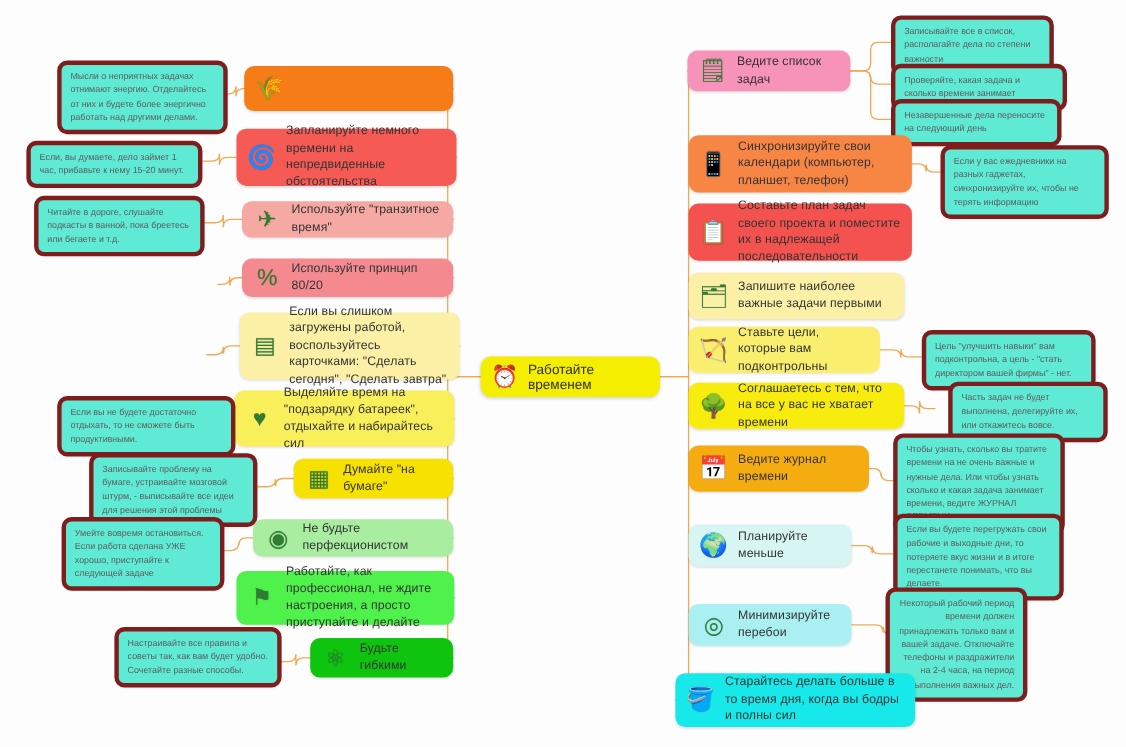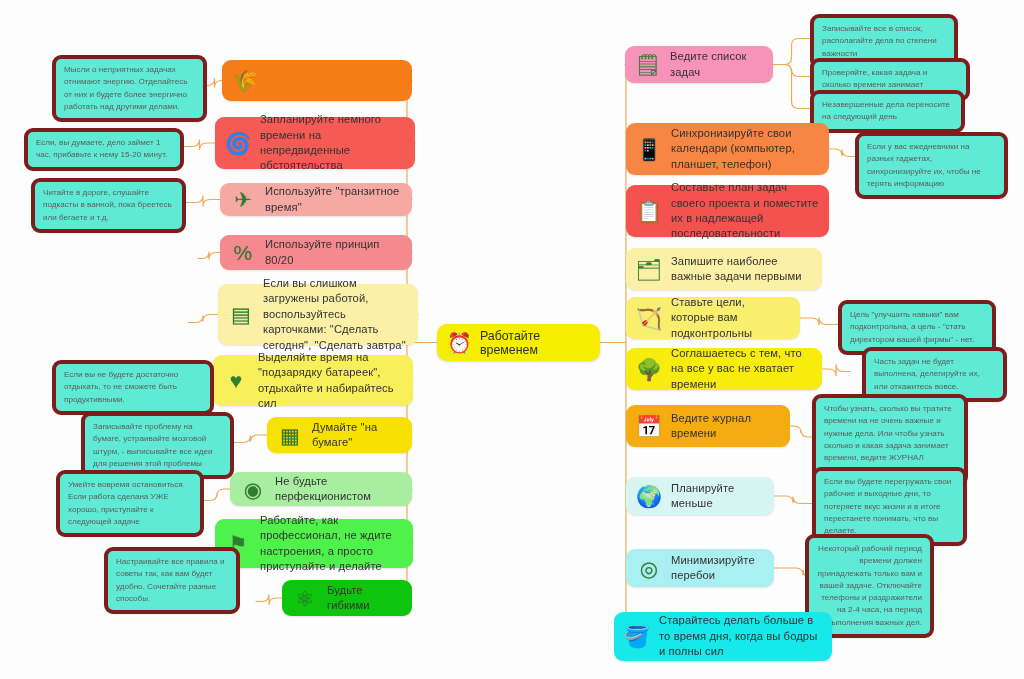--- a/index.html
+++ b/index.html
@@ -157,21 +157,21 @@
     </div>
     <div class="note" style="left: 56px; top: 470px; width: 148px; min-height: 40px;">Умейте вовремя остановиться. Если работа сделана УЖЕ хорошо, приступайте к следующей задаче</div>
     <div class="node" style="left: 215px; top: 519px; width: 198px; height: 49px; background: rgb(78, 242, 74);">
       <span class="ic">⚑</span>
       <span class="lbl">Работайте, как профессионал, не ждите настроения, а просто приступайте и делайте</span>
     </div>
     <div class="node" style="left: 282px; top: 580px; width: 130px; height: 36px; background: rgb(14, 196, 14);">
       <span class="ic">⚛</span>
       <span class="lbl">Будьте гибкими</span>
     </div>
-    <div class="note" style="left: 104px; top: 547px; width: 136px; min-height: 40px;">Настраивайте все правила и советы так, как вам будет удобно. Сочетайте разные способы.</div>
+    <div class="note" style="left: 104px; top: 570px; width: 152px; min-height: 40px;">Настраивайте все правила и советы так, как вам будет удобно. Сочетайте разные способы.</div>
     <div class="node" style="left: 625px; top: 46px; width: 148px; height: 37px; background: rgb(247, 146, 184);">
       <span class="ic">🗒</span>
       <span class="lbl">Ведите список задач</span>
     </div>
     <div class="note" style="left: 810px; top: 14px; width: 148px; min-height: 38px;">Записывайте все в список, располагайте дела по степени важности</div>
     <div class="note" style="left: 810px; top: 58px; width: 160px; min-height: 28px;">Проверяйте, какая задача и сколько времени занимает</div>
     <div class="note" style="left: 810px; top: 90px; width: 155px; min-height: 28px;">Незавершенные дела переносите на следующий день</div>
     <div class="node" style="left: 626px; top: 123px; width: 203px; height: 52px; background: rgb(247, 134, 68);">
       <span class="ic">📱</span>
       <span class="lbl">Синхронизируйте свои календари (компьютер, планшет, телефон)</span>

